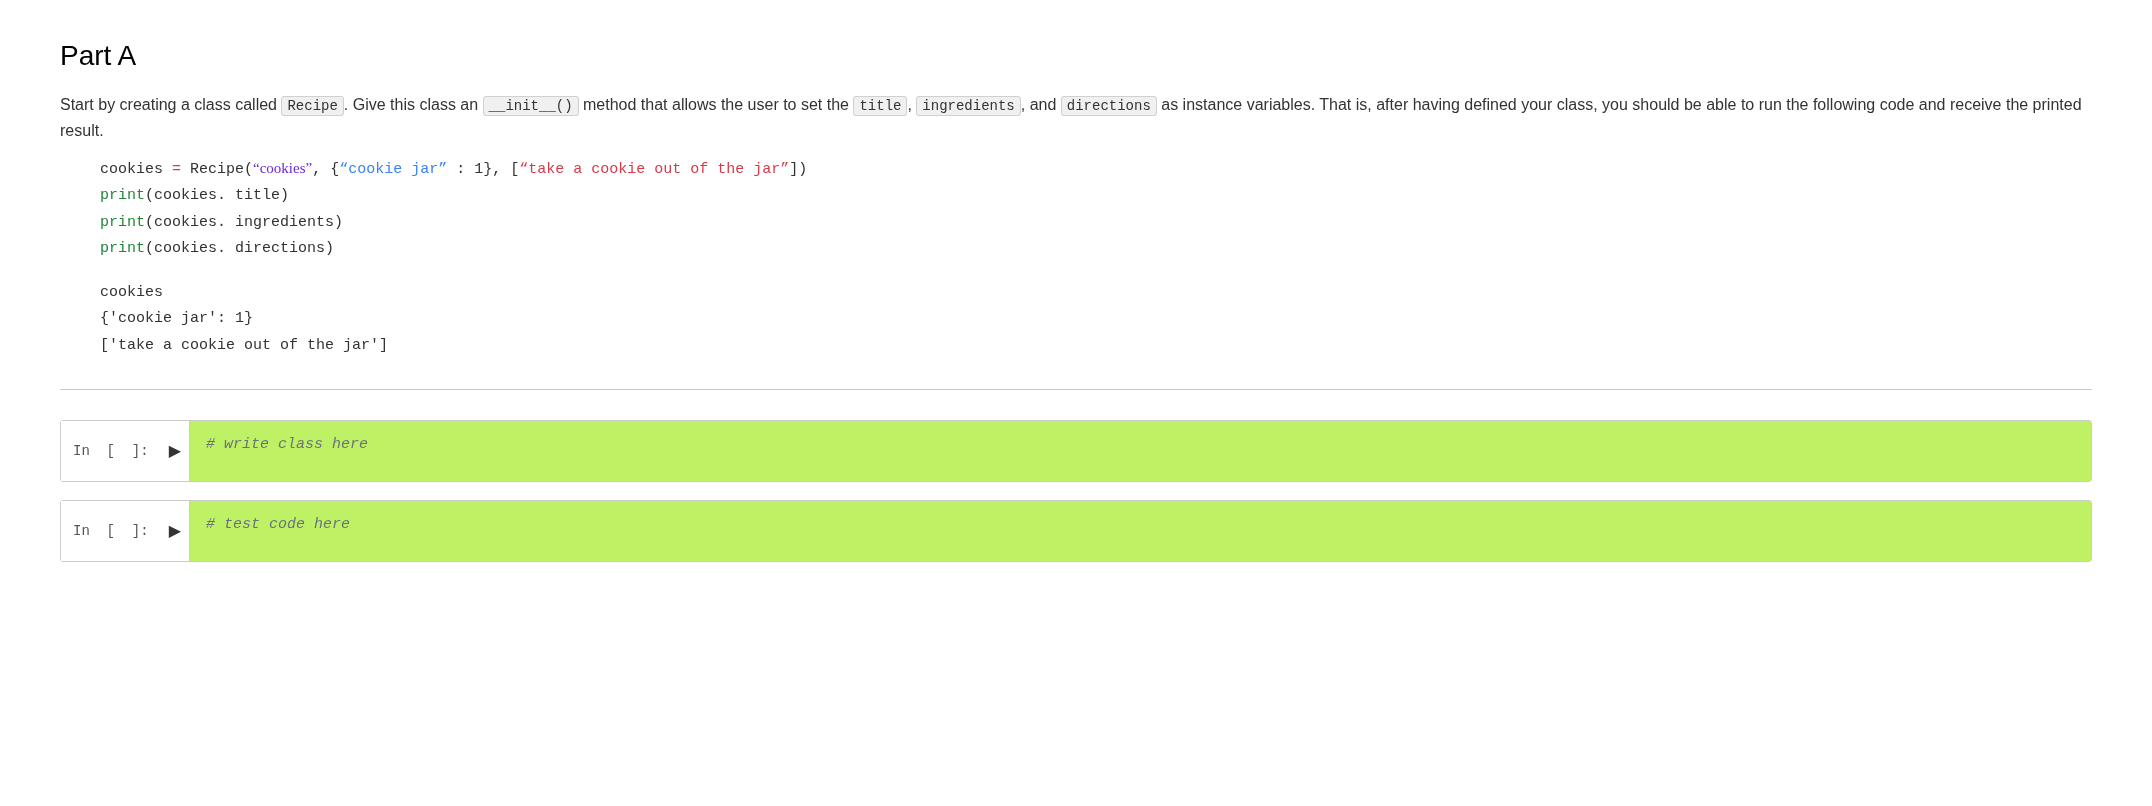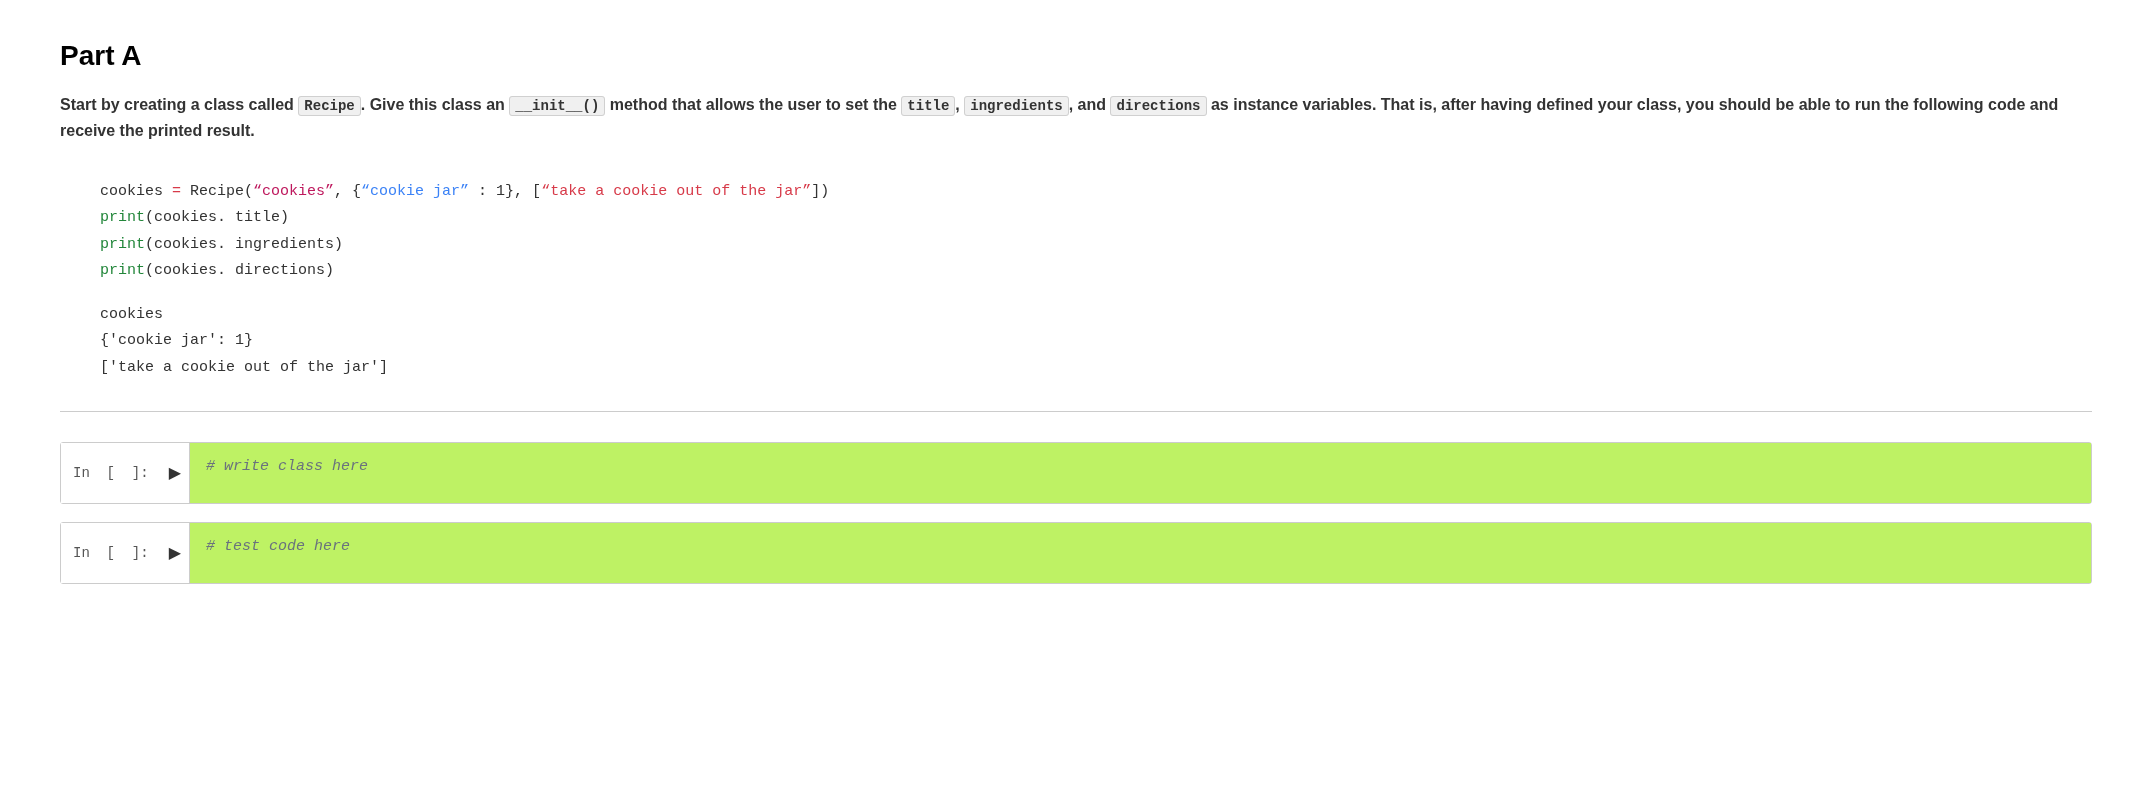--- a/index.html
+++ b/index.html
@@ -11,31 +11,30 @@
     body {
       background: #ffffff;
       font-family: -apple-system, BlinkMacSystemFont, 'Segoe UI', Helvetica, Arial, sans-serif;
       font-size: 16px;
       color: #333333;
       padding: 40px 60px;
     }
 
     .page-title {
       font-size: 28px;
-      font-weight: 700;
+      font-weight: 400;
       margin-bottom: 20px;
       color: #000000;
     }
 
     .description {
       font-size: 16px;
       line-height: 1.6;
-      margin-bottom: 36px;
+      margin-bottom: 12px;
       color: #333333;
-      font-weight: bold;
     }
 
     code.inline-code {
       font-family: 'Courier New', Courier, monospace;
       font-size: 14px;
       background: #f0f0f0;
       border: 1px solid #d0d0d0;
       border-radius: 3px;
       padding: 1px 5px;
       color: #333333;
@@ -117,21 +116,21 @@
 </head>
 <body>
 
 <h1 class="page-title">Part A</h1>
 
 <p class="description">
   <span>Start by creating a class called </span><code class="inline-code">Recipe</code><span>. Give this class an </span><code class="inline-code">__init__()</code><span> method that allows the user to set the </span><code class="inline-code">title</code><span>,</span> <code class="inline-code">ingredients</code><span>, and</span> <code class="inline-code">directions</code><span> as instance variables. That is, after having defined your class, you should be able to run the following code and receive the printed result.</span>
 </p>
 
 <div class="code-block">
-  <span class="code-line color-black">cookies <span style="color:#d73a49;">=</span> Recipe(<span style="color:#be185d;">“cookies”</span>, {<span style="color:#3b82f6;">“cookie jar”</span> : 1}, [<span style="color:#d73a49;">“take a cookie out of the jar”</span>])</span>
+  <span class="code-line color-black">cookies <span style="color:#d73a49;">=</span> Recipe(<span style="color:#6d28d9;font-family:Liberation Serif, serif;">“cookies”</span>, {<span style="color:#3b82f6;">“cookie jar”</span> : 1}, [<span style="color:#d73a49;">“take a cookie out of the jar”</span>])</span>
   <span class="code-line"><span class="color-green">print</span>(cookies. title)</span>
   <span class="code-line"><span class="color-green">print</span>(cookies. ingredients)</span>
   <span class="code-line"><span class="color-green">print</span>(cookies. directions)</span>
 </div>
 
 <div class="code-block" style="margin-top: -10px;">
   <span class="code-line color-output">cookies</span>
   <span class="code-line color-output">{'cookie jar': 1}</span>
   <span class="code-line color-output">['take a cookie out of the jar']</span>
 </div>

